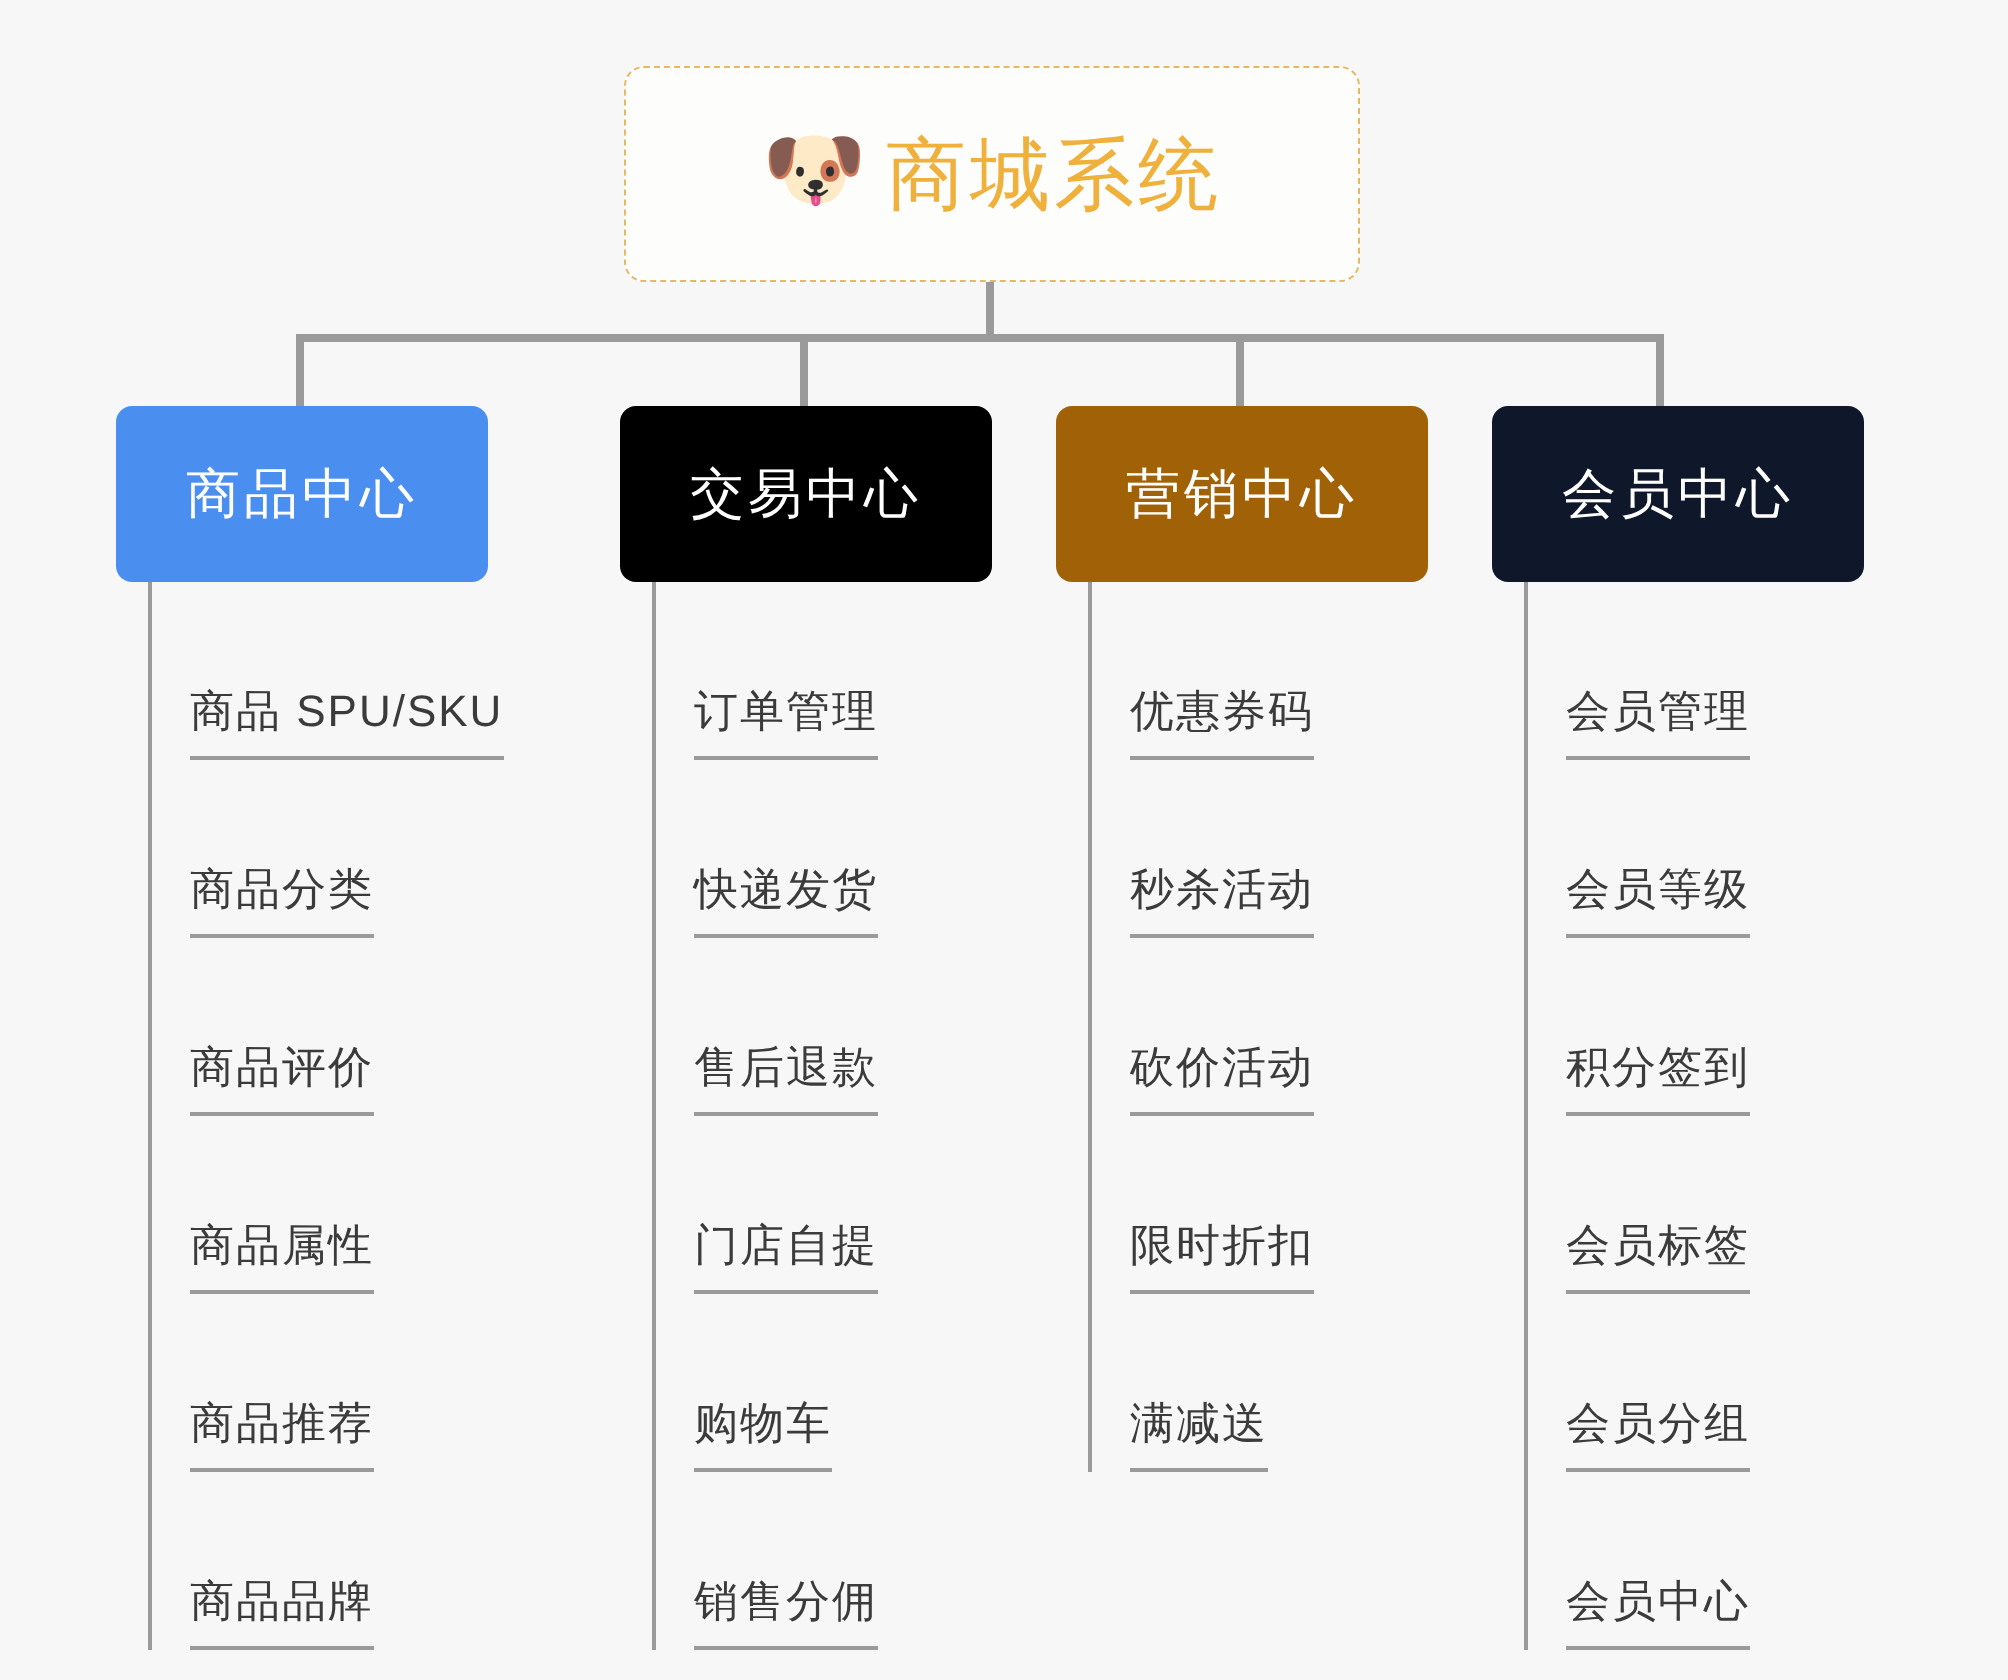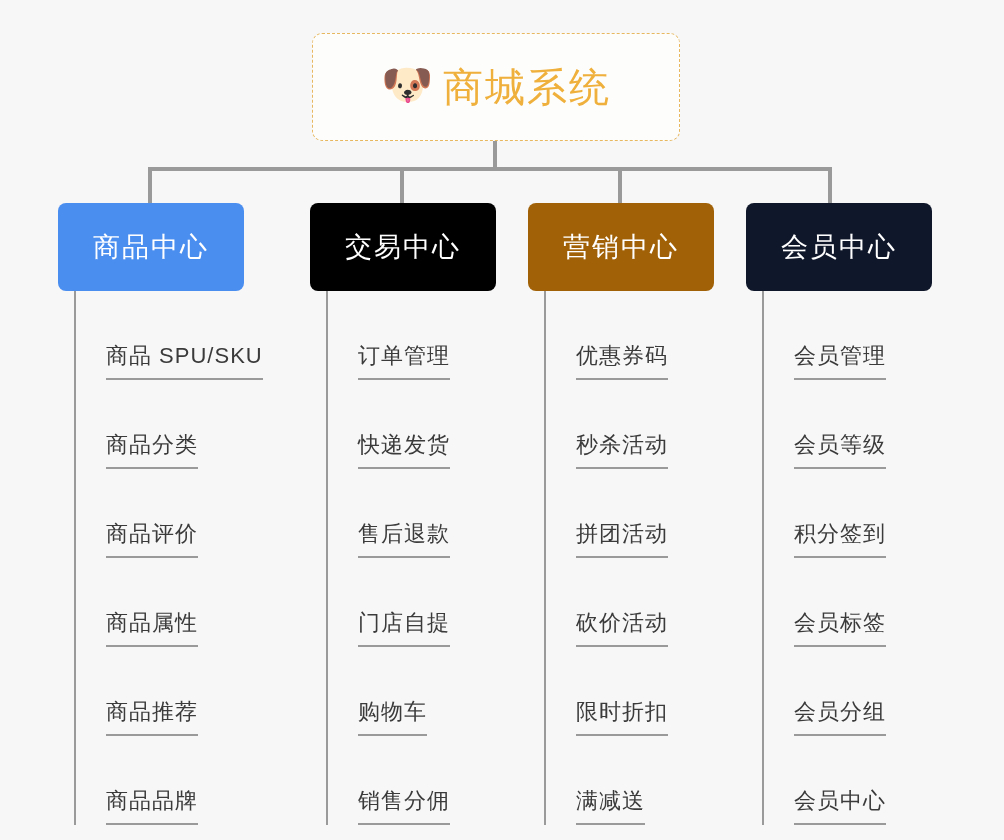--- a/index.html
+++ b/index.html
@@ -107,21 +107,21 @@
   }
   .leaf-item {
     position: relative;
     height: 89px;
     display: flex;
     align-items: flex-end;
     box-sizing: border-box;
   }
   .leaf-inner {
     display: inline-block;
-    margin-left: 30px;
+    margin-left: 19px;
     padding-bottom: 7px;
     border-bottom: 2px solid #9a9a9a;
     white-space: nowrap;
   }
   .leaf-label {
     font-size: 22px;
     color: #3b3b3b;
     letter-spacing: 1px;
   }
 </style>
@@ -199,23 +199,20 @@
       <span>营销中心</span>
     </div>
     <div class="leaf-list">
       <div class="leaf-item">
           <span class="leaf-inner"><span class="leaf-label">优惠券码</span></span>
         </div>
       <div class="leaf-item">
           <span class="leaf-inner"><span class="leaf-label">秒杀活动</span></span>
         </div>
       <div class="leaf-item">
-          <span class="leaf-inner"><span class="leaf-label">拼团活动</span></span>
-        </div>
-      <div class="leaf-item">
           <span class="leaf-inner"><span class="leaf-label">砍价活动</span></span>
         </div>
       <div class="leaf-item">
           <span class="leaf-inner"><span class="leaf-label">限时折扣</span></span>
         </div>
       <div class="leaf-item">
           <span class="leaf-inner"><span class="leaf-label">满减送</span></span>
         </div>
     </div>
   </div>

